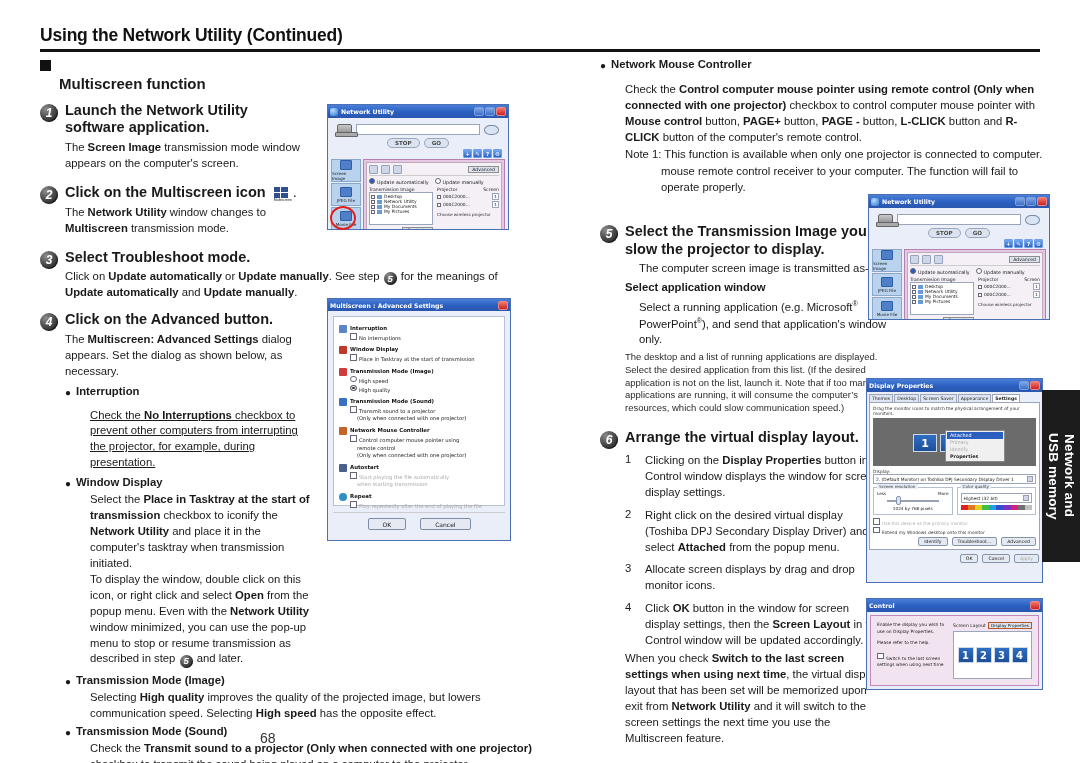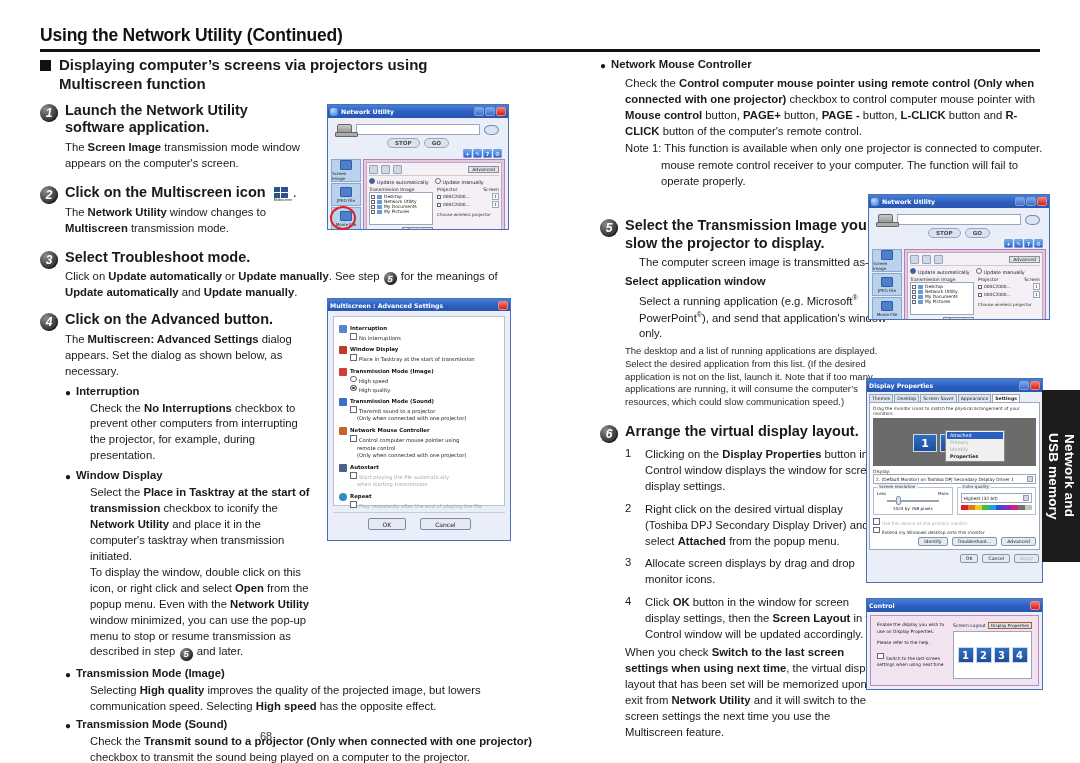--- a/index.html
+++ b/index.html
@@ -63,21 +63,21 @@
   .small-txt { font-size: 9.5px; line-height: 1.33; color: #2b2b2b; }
 
   .bullet-row { display:flex; gap: 5px; margin-top: 3px; }
   .bullet-dot { flex:0 0 auto; font-size: 10px; line-height: 1.5; }
   .bullet-head { font-weight: bold; font-size: 11.3px; }
 
   .num-row { display:flex; gap: 9px; margin-top: 7px; }
   .num-k { flex:0 0 auto; width: 11px; font-size: 11.3px; text-align: left;}
 
   
-  .pgnum { position: absolute; font-size: 11px; color:#333; }
+  .pgnum { position: absolute; font-size: 14px; color:#333; }
 
   
   .thumb-tab {
     position: absolute; right: 0px; top: 390px;
     width: 38px; height: 172px;
     background: #1c1c1c;
     display:flex; align-items: center; justify-content: center;
   }
   .thumb-tab span {
     writing-mode: vertical-rl;
@@ -246,21 +246,21 @@
 <div class="page">
 
   <div class="hdr-title">Using the Network Utility (Continued)</div>
   <div class="hdr-rule"></div>
 
   <div class="lcol">
 
     <div class="sec-head">
       <span class="sq"></span>
       <span>
-        <span>Displaying computer’s screens via projectors using</span><br>
+        <br>
         <span>Multiscreen function</span>
       </span>
     </div>
 
     <div class="step" style="margin-top:9px;">
       <div class="step-num">1</div>
       <div style="width:255px;">
         <div class="step-title">
           <span>Launch the Network Utility</span><br>
           <span>software application.</span>
@@ -312,21 +312,21 @@
       <div style="width:250px;">
         <div class="step-title">Click on the Advanced button.</div>
         <div class="body-txt">
           The <b>Multiscreen: Advanced Settings</b> dialog appears. Set the dialog as shown below, as necessary.
         </div>
 
         <div class="bullet-row" style="margin-top:5px;">
           <span class="bullet-dot">●</span>
           <span class="bullet-head">Interruption</span>
         </div>
-        <div class="body-txt indent" style="margin-top:1px;">
+        <div class="body-txt indent" style="margin-top:8px;text-decoration:underline;">
           Check the <b>No Interruptions</b> checkbox to prevent other computers from interrupting the projector, for example, during presentation.
         </div>
 
         <div class="bullet-row" style="margin-top:5px;">
           <span class="bullet-dot">●</span>
           <span class="bullet-head">Window Display</span>
         </div>
         <div class="body-txt indent" style="margin-top:1px;">
           Select the <b>Place in Tasktray at the start of transmission</b> checkbox to iconify the <b>Network Utility</b> and place it in the computer's tasktray when transmission initiated.<br>
           To display the window, double click on this icon, or right click and select <b>Open</b> from the popup menu. Even with the <b>Network Utility</b> window minimized, you can use the pop-up menu to stop or resume transmission as described in step
@@ -354,21 +354,21 @@
 
     </div>
   </div>
 
   <div class="rcol">
 
     <div class="bullet-row">
       <span class="bullet-dot">●</span>
       <span class="bullet-head">Network Mouse Controller</span>
     </div>
-    <div class="body-txt indent" style="margin-top:3px;">
+    <div class="body-txt indent" style="margin-top:9px;">
       Check the <b>Control computer mouse pointer using remote control (Only when connected with one projector)</b> checkbox to control computer mouse pointer with <b>Mouse control</b> button, <b>PAGE+</b> button, <b>PAGE -</b> button, <b>L-CLICK</b> button and <b>R-CLICK</b> button of the computer's remote control.
     </div>
     <div class="body-txt indent" style="margin-top:1px;">Note 1: This function is available when only one projector is connected to computer.</div>
     <div class="body-txt indent" style="margin-top:1px;">
       <span style="display:block;margin-left:36px;">mouse remote control receiver to your computer. The function will fail to operate properly.</span>
     </div>
 
     <div class="step" style="margin-top:28px;">
       <div class="step-num">5</div>
       <div style="width:262px;">

